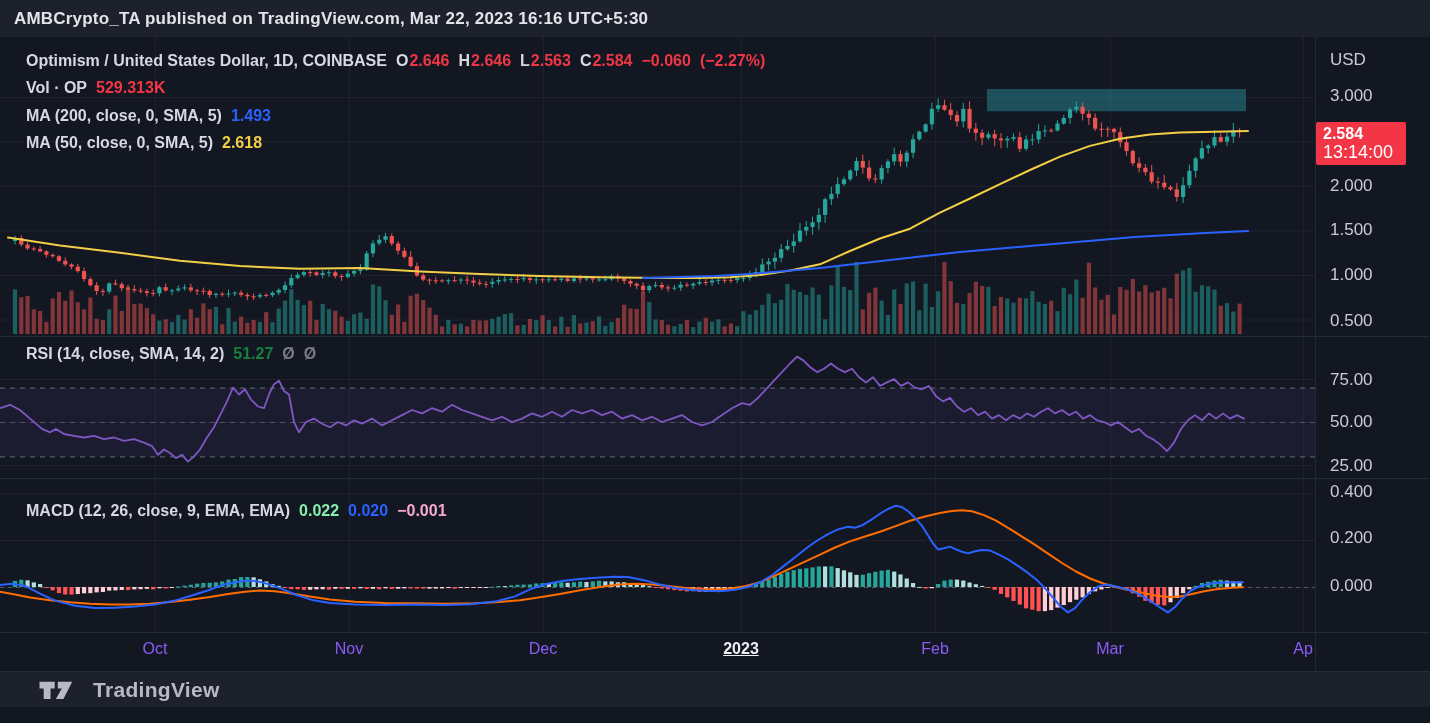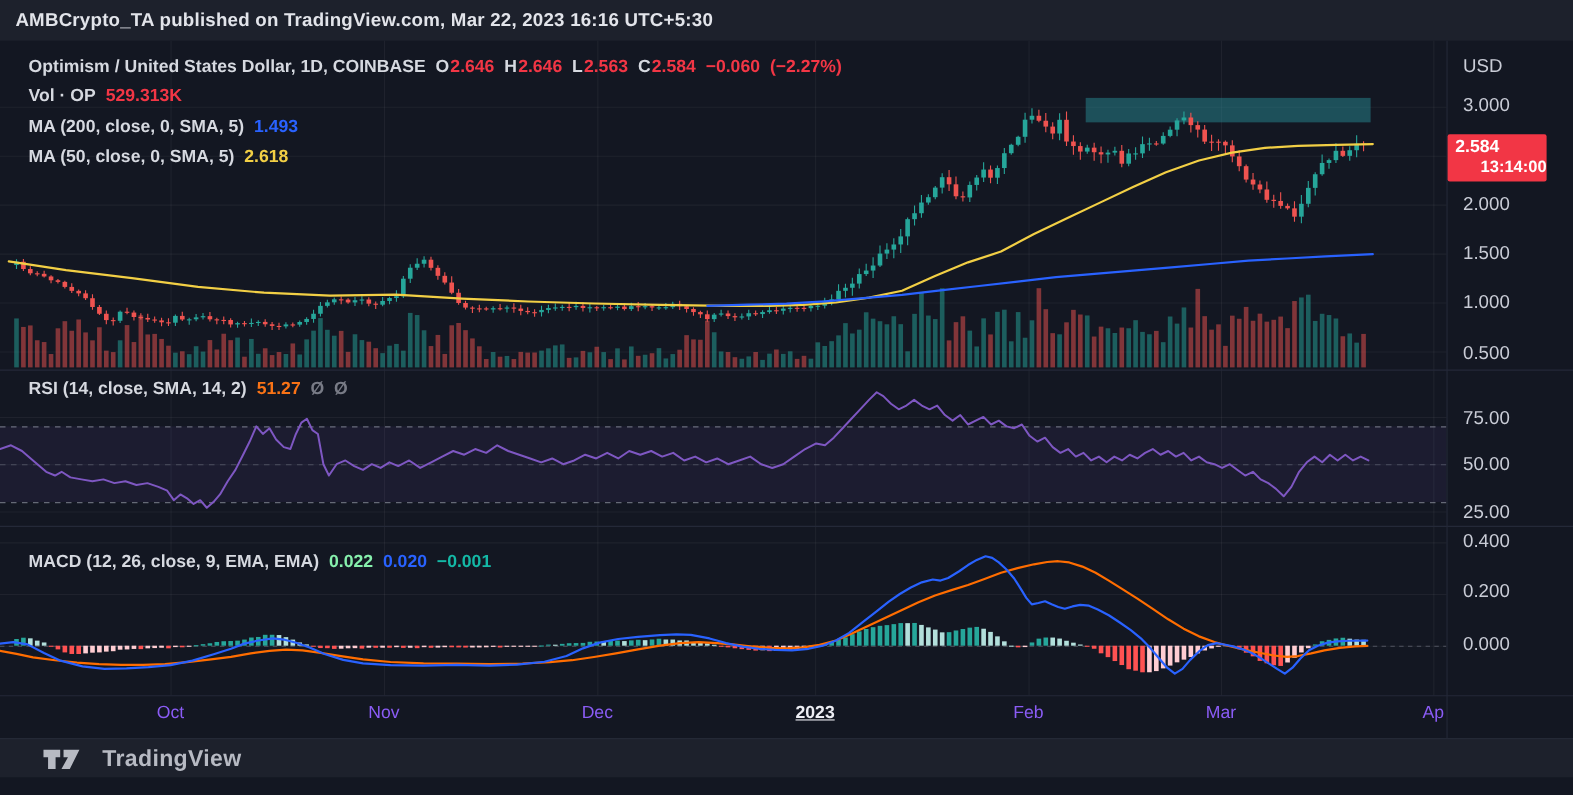--- a/index.html
+++ b/index.html
@@ -7,30 +7,30 @@
          font-family:"Liberation Sans",sans-serif;-webkit-font-smoothing:antialiased;}
   .topbar{position:absolute;top:0;left:0;right:0;height:37px;background:#1d212c;
           display:flex;align-items:center;padding-left:14px;box-sizing:border-box;
           font-size:17px;font-weight:700;color:#e2e4ea;letter-spacing:.2px;}
   svg.canvas{position:absolute;left:0;top:0;}
   .legend-row{position:absolute;left:26px;display:flex;align-items:baseline;gap:9px;
               font-size:16px;font-weight:600;color:#d6d9e0;white-space:pre;}
   .legend-row .k{color:#d6d9e0;}
   .pair{display:flex;gap:1px;}
   .red{color:#f23645;} .blue{color:#2962ff;} .yellow{color:#f2cf45;}
-  .purple{color:#f97316;text-align:center;} .mint{color:#86efac;} .orange{color:#14b8a6;} .gray{color:#787b86;}
+  .purple{color:#15803d;text-align:center;} .mint{color:#86efac;} .orange{color:#f9a8d4;} .gray{color:#787b86;}
   .axis-label{position:absolute;left:1330px;transform:translateY(-50%);
               font-size:17px;color:#c9ccd6;}
   .time-label{position:absolute;top:649px;transform:translate(-50%,-50%);
               font-size:16px;color:#8b5cf6;}
   .time-label.emph{color:#edeef4;font-weight:700;text-decoration:underline;}
   .price-badge{position:absolute;left:1316px;top:122px;width:90px;box-sizing:border-box;
                background:#f23645;color:#fff;border-radius:2px;padding:3px 0 4px 7px;line-height:18px;}
   .price-badge .p{font-size:16px;font-weight:700;}
-  .price-badge .t{font-size:15px;font-weight:700;text-align:right;}
+  .price-badge .t{font-size:18px;font-weight:400;}
   .footer{position:absolute;left:0;right:0;top:671px;bottom:0;background:#1d212c;
           border-top:1px solid #262b38;display:flex;align-items:center;gap:17px;
           padding-left:38px;box-sizing:border-box;color:#b7bac3;}
   .brand{font-size:21px;font-weight:700;letter-spacing:.3px;}
 </style>
 </head>
 <body>
 
 <div class="stage">
 

